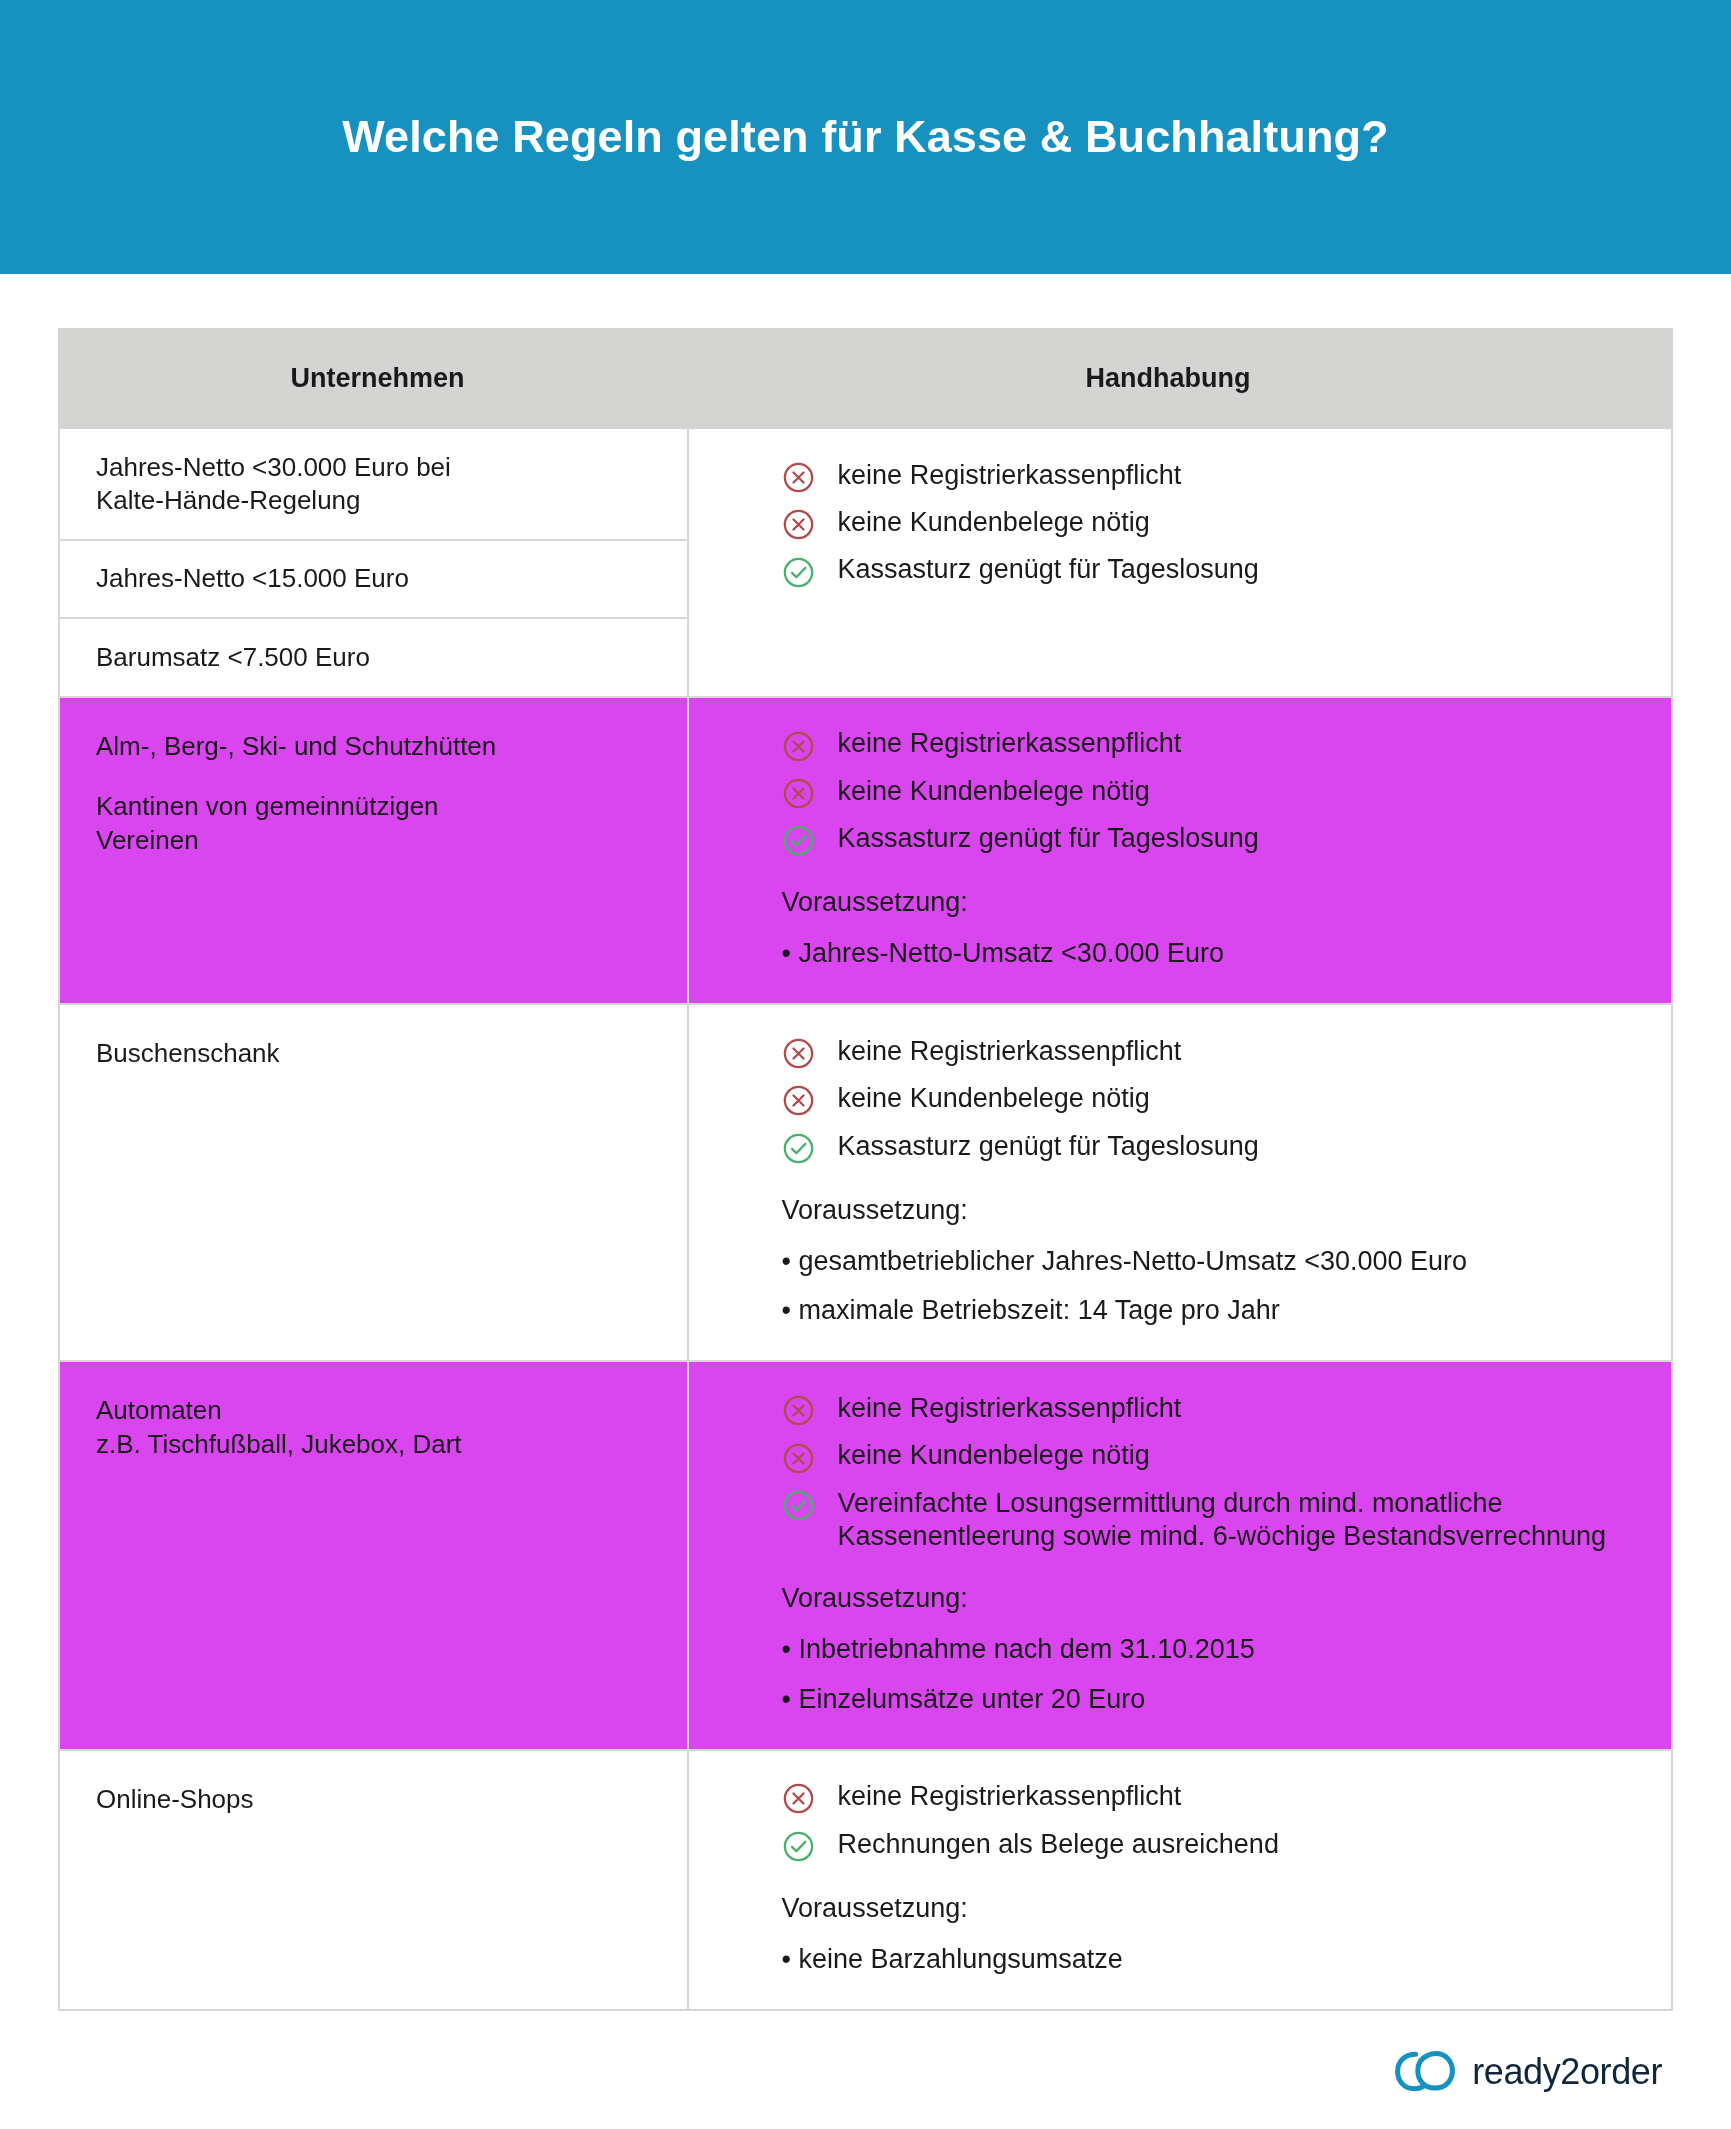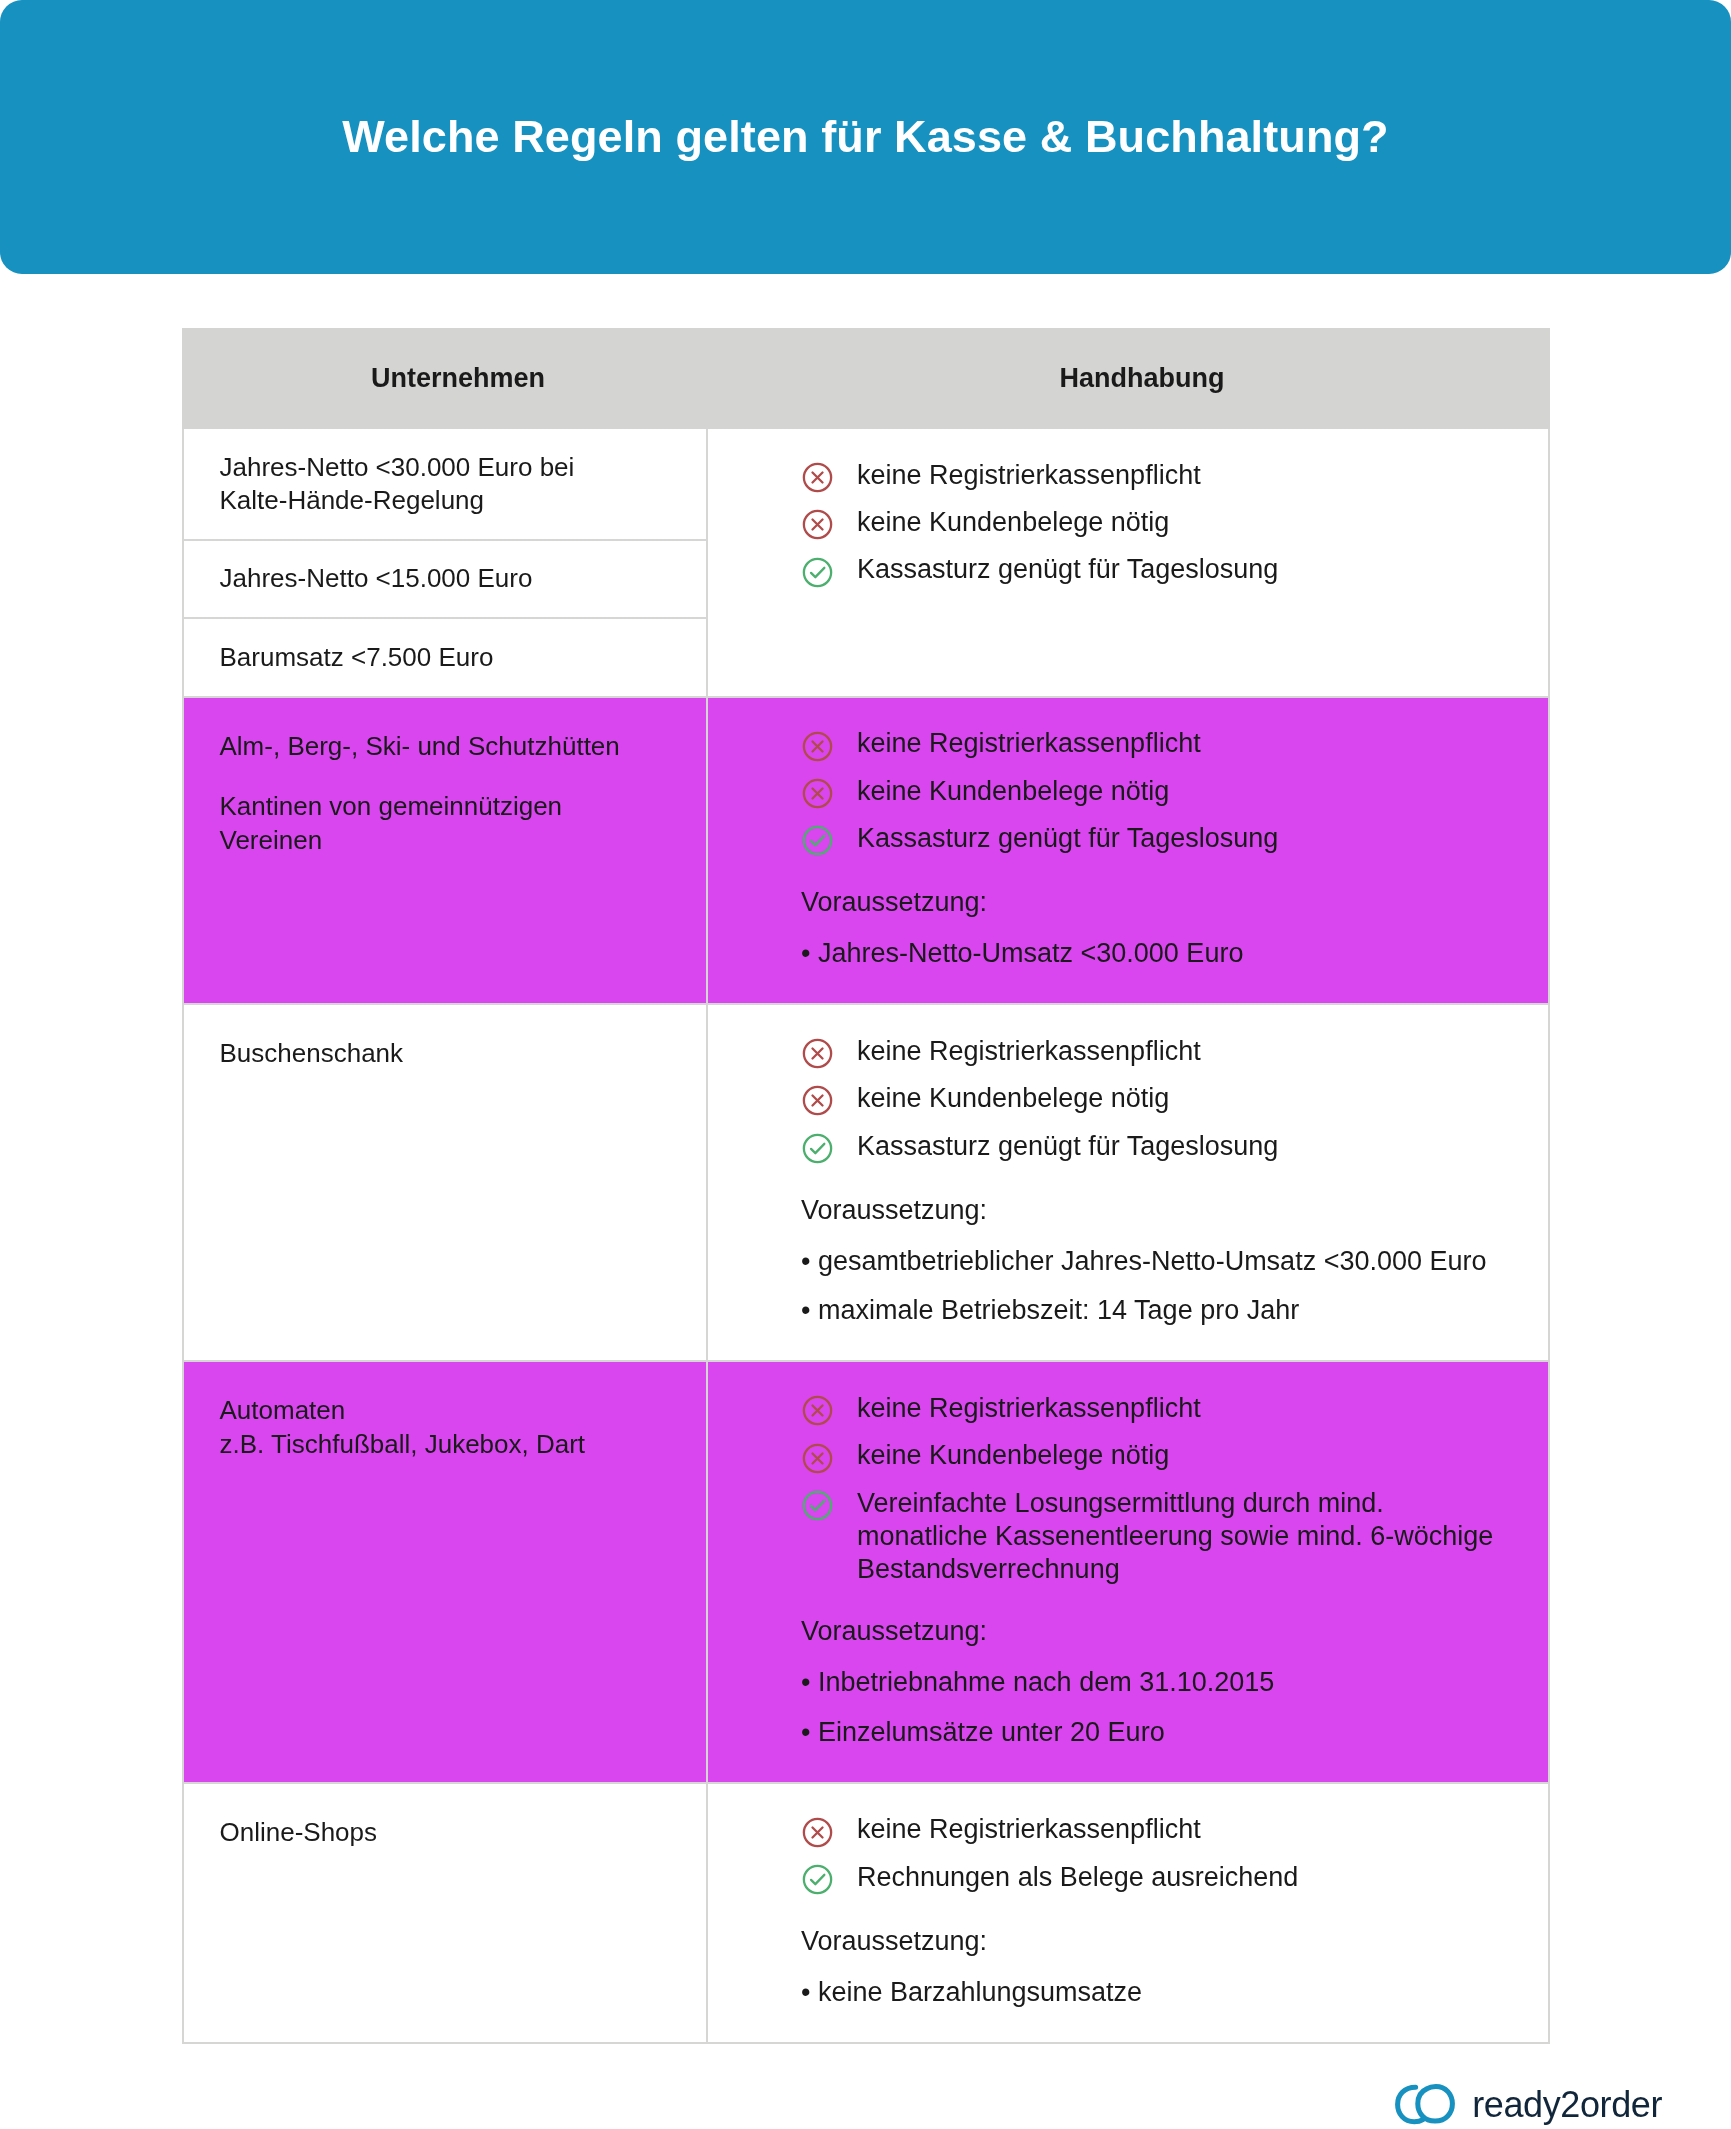--- a/index.html
+++ b/index.html
@@ -12,35 +12,34 @@
   }
 
   
   .header-banner {
     width: 1731px;
     height: 274px;
     background: #1691c0;
     display: flex;
     align-items: center;
     justify-content: center;
-    border-radius: 22px;
   }
   .header-title {
     color: #ffffff;
     font-size: 45px;
     font-weight: bold;
     letter-spacing: 0.1px;
     text-align: center;
     font-family: "Liberation Sans", sans-serif;
   }
 
   
   .table-wrap {
     margin: 54px auto 0 auto;
-    width: 1368px;          
+    width: 1615px;          
     border-collapse: collapse;
   }
 
   .thead {
     display: flex;
     background: #d4d4d2;
     height: 101px;
   }
   .th {
     display: flex;

